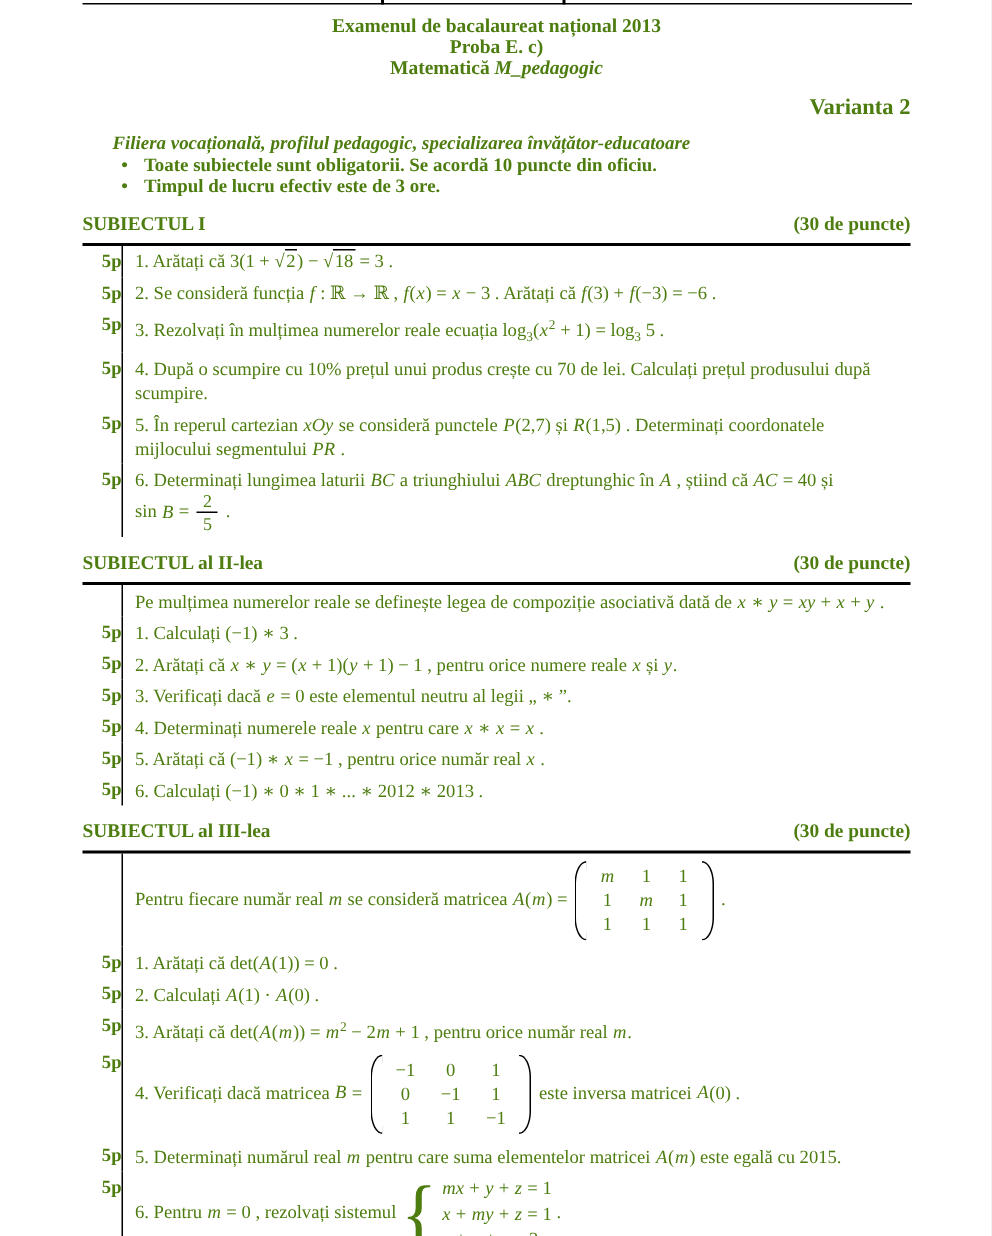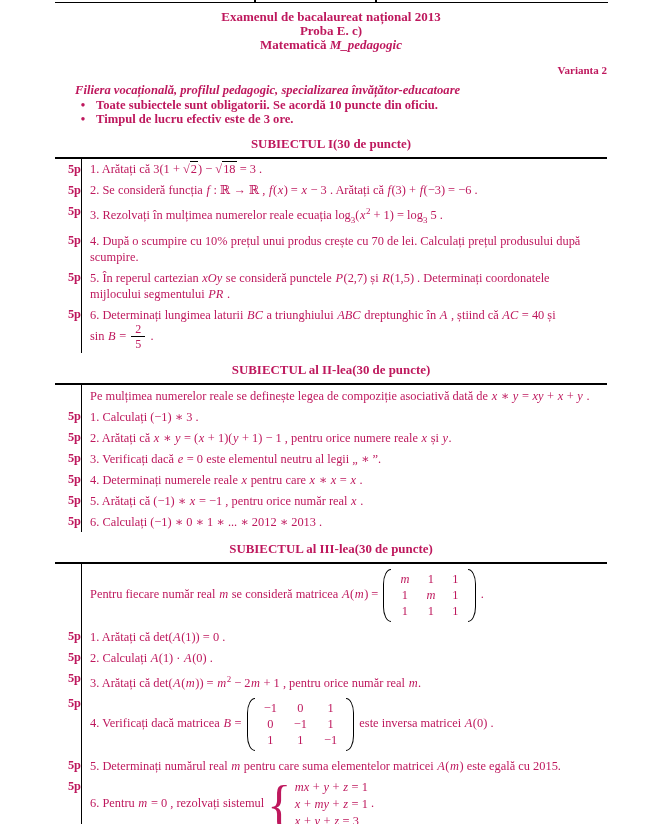--- a/index.html
+++ b/index.html
@@ -1,32 +1,32 @@
 <!DOCTYPE html>
 <html><head>
 <meta charset="utf-8">
 <style>
   html,body { margin:0; padding:0; background:#e8e8e8; }
   .page {
     position:relative; width:661px; height:824px; background:#ffffff;
     font-family:"Liberation Serif","DejaVu Serif",serif;
-    font-size:12.4px; color:#be185d; overflow:hidden; margin:0 auto;
+    font-size:12.4px; color:#4d7c0f; overflow:hidden; margin:0 auto;
   }
   .top-rule { position:absolute; left:55px; top:2px; width:553px; border-top:1.7px solid #000; }
   .top-tick { position:absolute; top:0; width:1.6px; height:3px; background:#000; }
   .content { padding:0 54px 0 55px; }
   .hdr { text-align:center; font-weight:bold; font-size:13px; line-height:14.2px; }
   .hdr-block { padding-top:10px; }
   .subject-italic { font-style:italic;margin-top:48px; }
-  .variant { text-align:right; font-weight:bold; font-size:11px; margin-top:11px; }
+  .variant { text-align:right; font-weight:bold; font-size:15px; margin-top:11px; }
   .filiera { font-weight:bold; font-style:italic; font-size:12.6px; margin-top:7px; margin-left:20px; line-height:14px; }
   .bullets { margin:1px 0 0 0; padding:0; list-style:none; font-weight:bold; font-size:12.6px; }
   .bullets li { display:flex; padding-left:15px; line-height:14.5px; }
   .bullet-dot { width:26px; text-align:center; flex:0 0 26px; }
-  .sec-head { display:flex; justify-content:center; font-weight:bold; font-size:12.9px; margin-top:10px; line-height:15px; }
+  .sec-head { display:flex; justify-content:space-between; font-weight:bold; font-size:12.9px; margin-top:10px; line-height:15px; }
   .table { border-top:2px solid #000; margin-top:5px; }
   .row { display:flex; align-items:stretch; }
   .pts { flex:0 0 26px; width:26px; text-align:right; font-weight:bold; padding-top:3px; }
   .cell { flex:1; border-left:1.5px solid #000; padding:2.5px 0 2.5px 8px; }
   .line { line-height:16px; min-height:16px; }
   .seg-m { font-style:italic; padding:0 0.5px; }
   sup.seg-sup { font-size:0.72em; }
   sub.seg-sub { font-size:0.72em; }
   .sqrt { white-space:nowrap; }
   .sqrt .rad { border-top:1.1px solid #000; padding:0 1px; }

